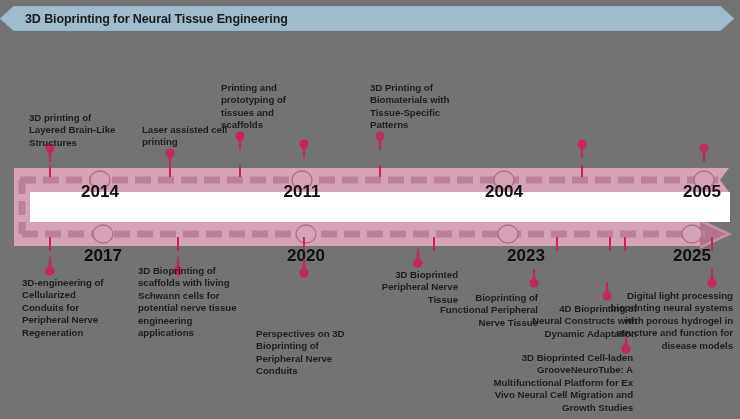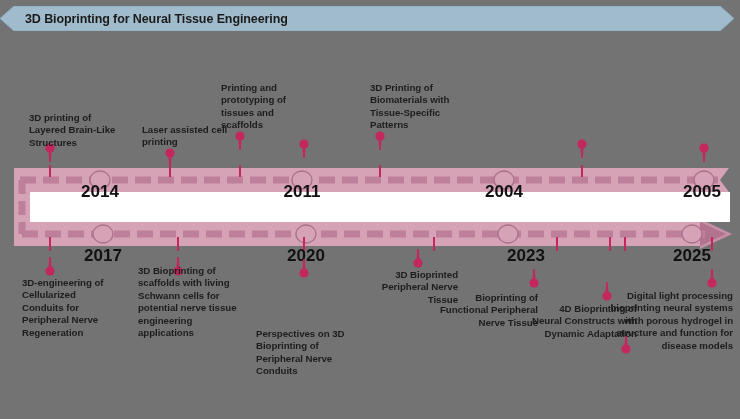--- a/index.html
+++ b/index.html
@@ -267,16 +267,17 @@
   <div class="event-label ev-left" style="left:138px; top:265px; width:108px;">3D Bioprinting of scaffolds with living Schwann cells for potential nerve tissue engineering applications</div>
 
   <div class="event-label ev-left" style="left:256px; top:280px; width:104px;margin-top:48px;">Perspectives on 3D Bioprinting of Peripheral Nerve Conduits</div>
 
   <div class="event-label ev-right" style="left:362px; top:269px; width:96px;">3D Bioprinted Peripheral Nerve Tissue</div>
 
   <div class="event-label ev-right" style="left:438px; top:292px; width:100px;">Bioprinting of Functional Peripheral Nerve Tissue</div>
 
   <div class="event-label ev-right" style="left:527px; top:303px; width:110px;">4D Bioprinting of Neural Constructs with Dynamic Adaptation</div>
 
+  <div class="event-label ev-right" style="left:493px; top:352px; width:140px;">3D Bioprinted Cell-laden GrooveNeuroTube: A Multifunctional Platform for Ex Vivo Neural Cell Migration and Growth Studies</div>
 
   <div class="event-label ev-right" style="left:605px; top:290px; width:128px;">Digital light processing bioprinting neural systems with porous hydrogel in structure and function for disease models</div>
 
 </div>
 
 </body></html>

